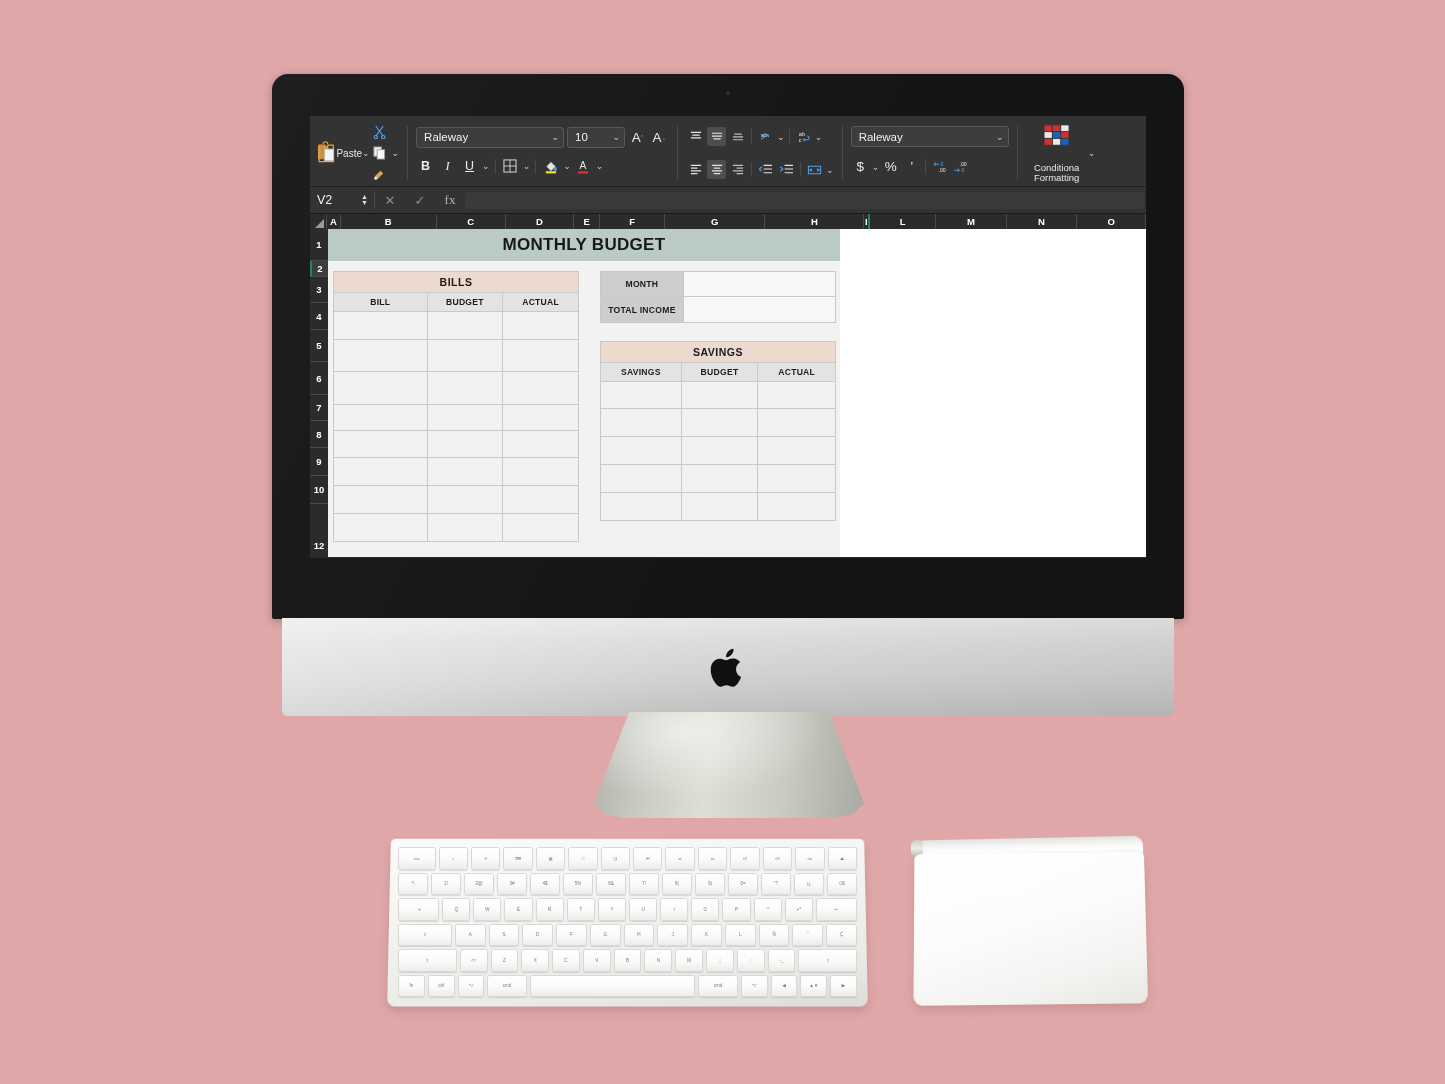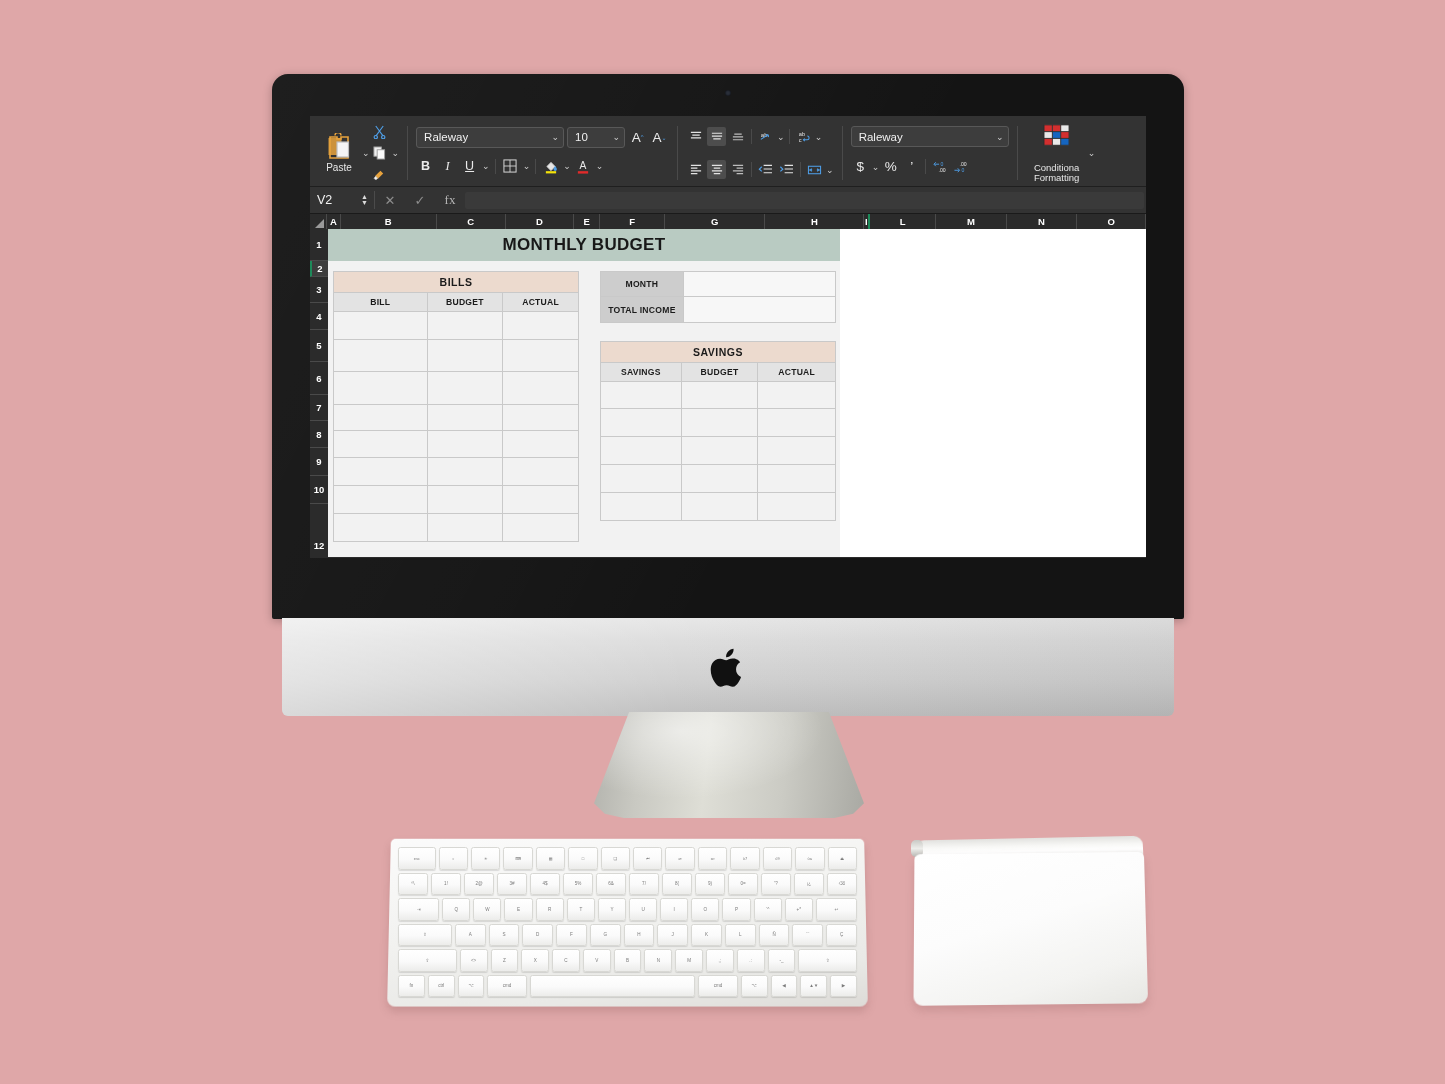--- a/index.html
+++ b/index.html
@@ -73,21 +73,21 @@
   
   .ribbon {
     position: relative; width: 100%; height: 71px;
     background: #333333;
     border-bottom: 1px solid #1f1f1f;
     display: flex; align-items: stretch; padding: 4px 0 0 0;
   }
   .rgroup { display: flex; align-items: center; padding: 0 6px; position: relative; }
   .rsep { width:1px; background:#4a4a4a; margin:6px 2px; }
 
-  .paste-block { display:flex; flex-direction:column; align-items:center; width: 46px; }
+  .paste-block { display:flex; flex-direction:row; align-items:center; width: 46px; }
   .paste-label { color:#e8e8e8; font-size: 10px; margin-top: 1px; }
   .clip-col { display:flex; flex-direction:column; align-items:flex-start; gap:2px; }
 
   .font-col { display:flex; flex-direction:column; gap:5px; padding: 2px 0; }
   .fr { display:flex; align-items:center; gap:3px; }
   .combo {
     background:#3d3d3d; border:1px solid #585858; border-radius:3px;
     height:21px; display:flex; align-items:center; padding:0 4px 0 7px;
     color:#f0f0f0; font-size:11.5px; justify-content:space-between;
   }

